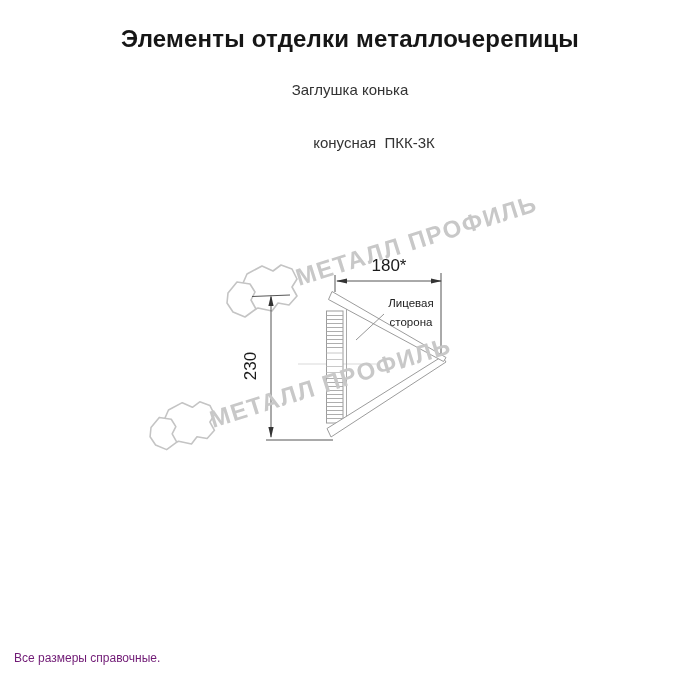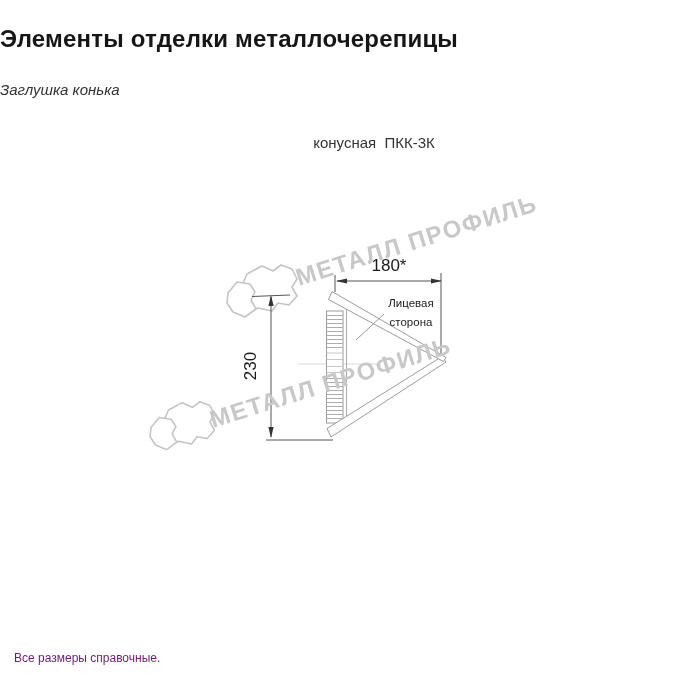--- a/index.html
+++ b/index.html
@@ -1,26 +1,26 @@
 <!DOCTYPE html>
 <html><head>
 <meta charset="utf-8">
 <style>
   html,body{margin:0;padding:0;}
   body{
     width:700px;height:700px;position:relative;background:#ffffff;
     font-family:"Liberation Sans", sans-serif;overflow:hidden;
   }
   .title{
-    position:absolute;top:25px;left:0;width:700px;text-align:left;
+    position:absolute;top:25px;left:0;width:700px;text-align:center;
     font-size:24px;font-weight:bold;color:#161616;letter-spacing:0.2px;
   }
   .subtitle{
-    position:absolute;top:81px;left:0;width:700px;text-align:left;
-    font-size:15px;color:#333333;line-height:18px;font-style:italic;
+    position:absolute;top:81px;left:0;width:700px;text-align:center;
+    font-size:15px;color:#333333;line-height:18px;
   }
   .subtitle-variant{
     position:absolute;top:134px;left:0;width:700px;text-align:center;
     font-size:15px;color:#333333;white-space:pre;padding-left:24px;
   }
   .footer{
     position:absolute;left:14px;top:650px;
     font-size:12px;color:#701a75;line-height:17px;
   }
   .drawing-svg{position:absolute;left:0;top:0;}

